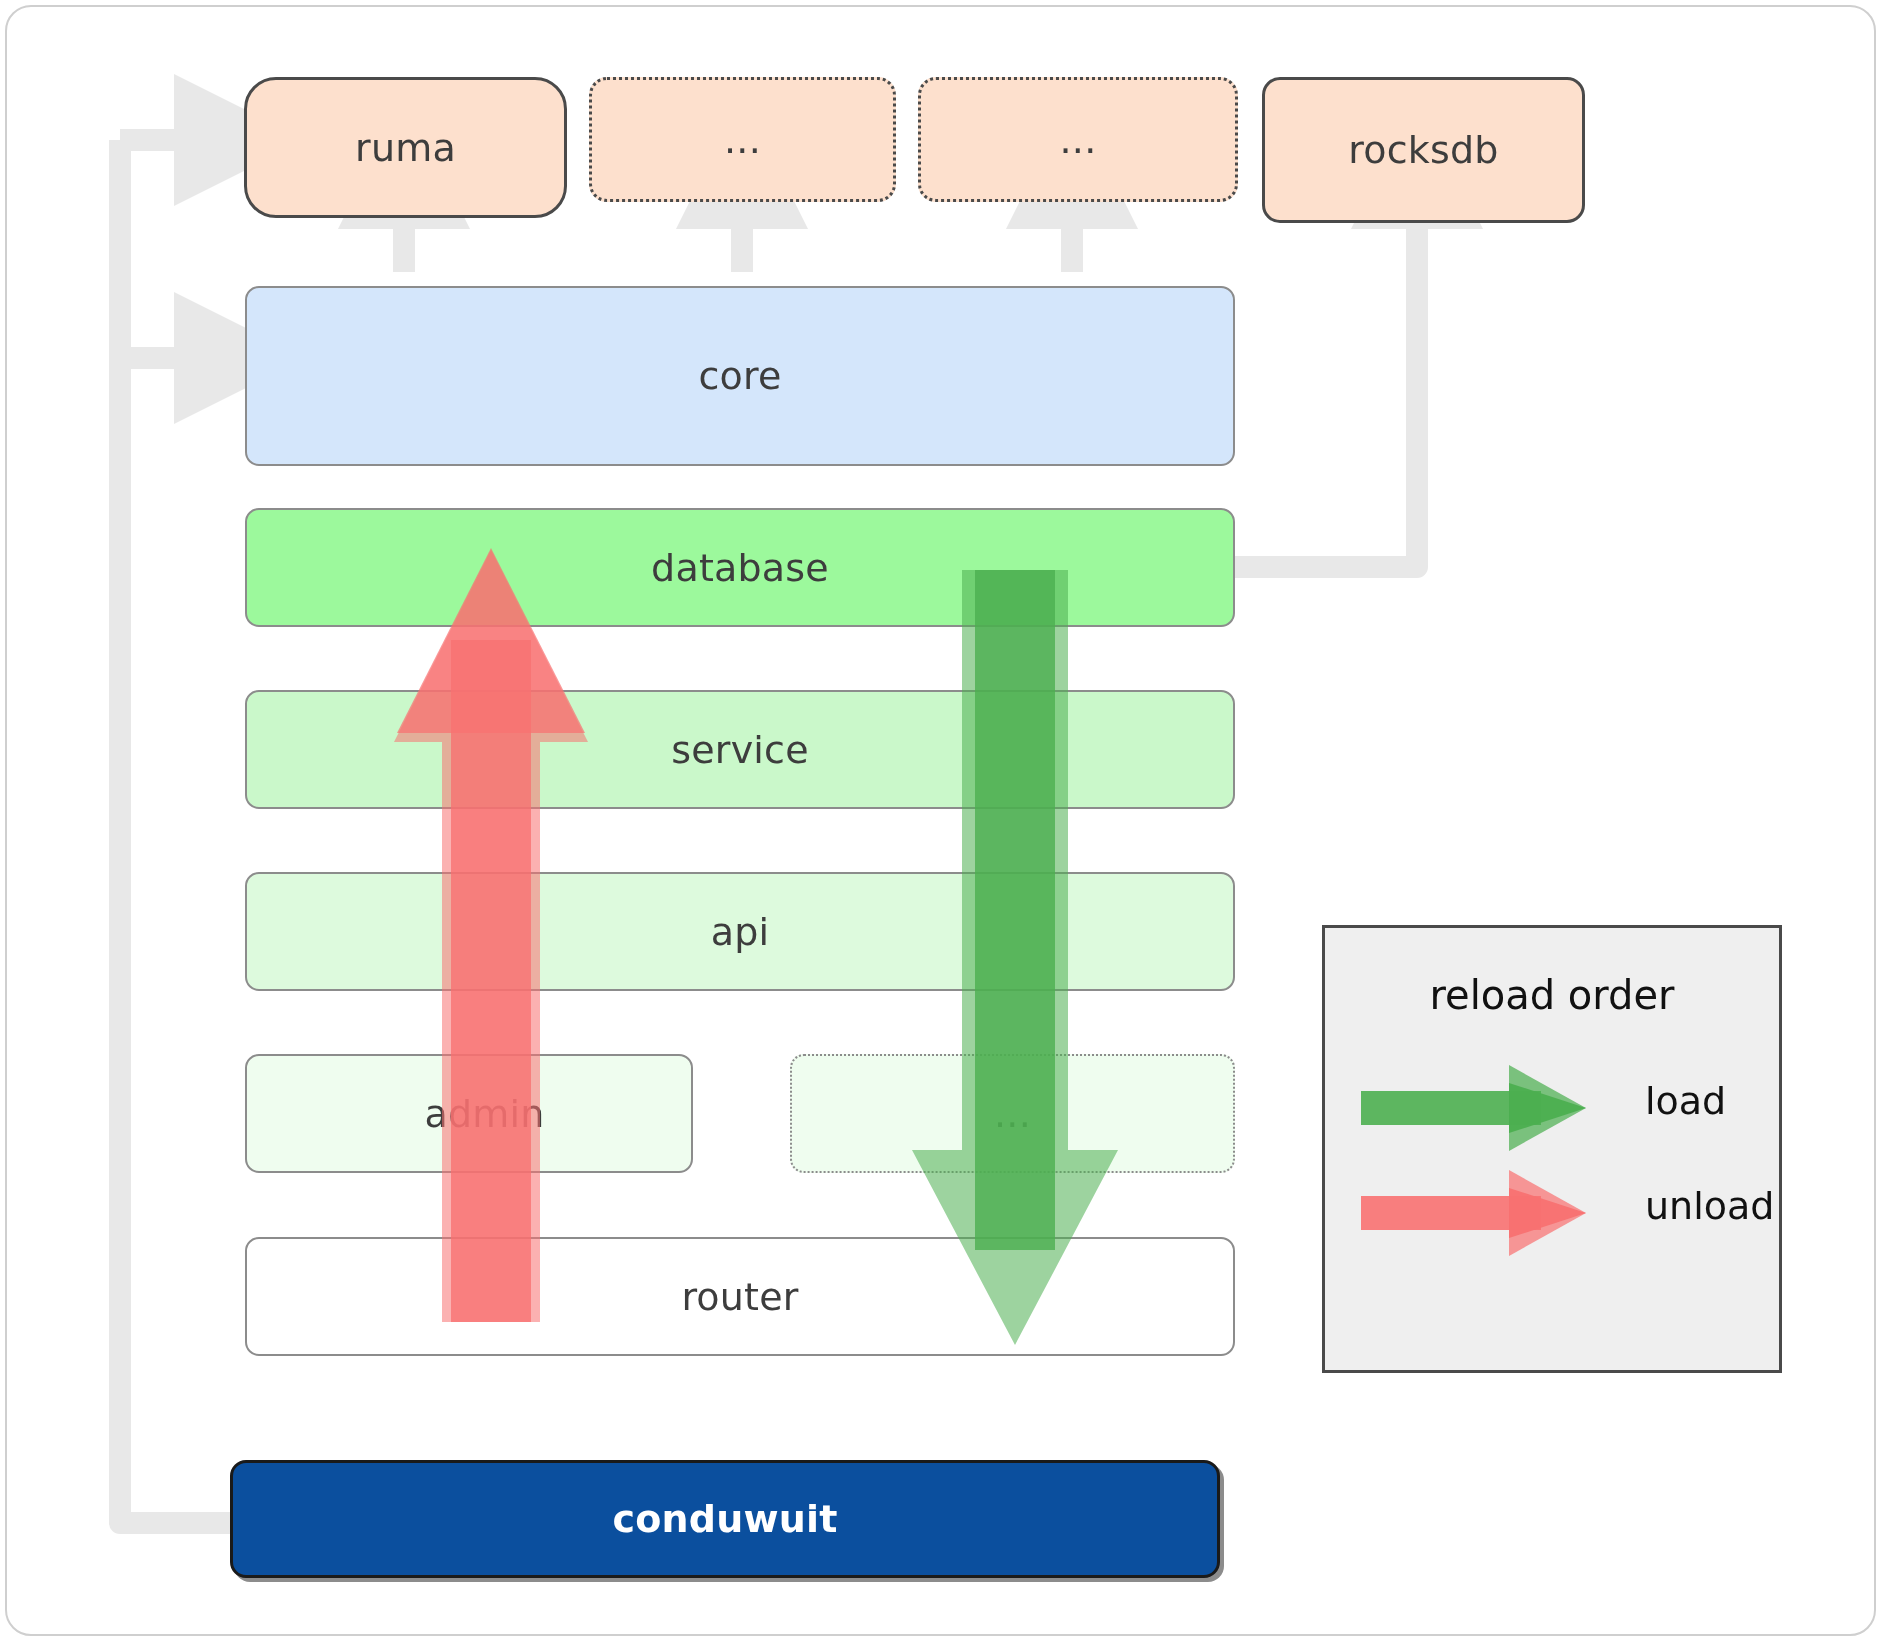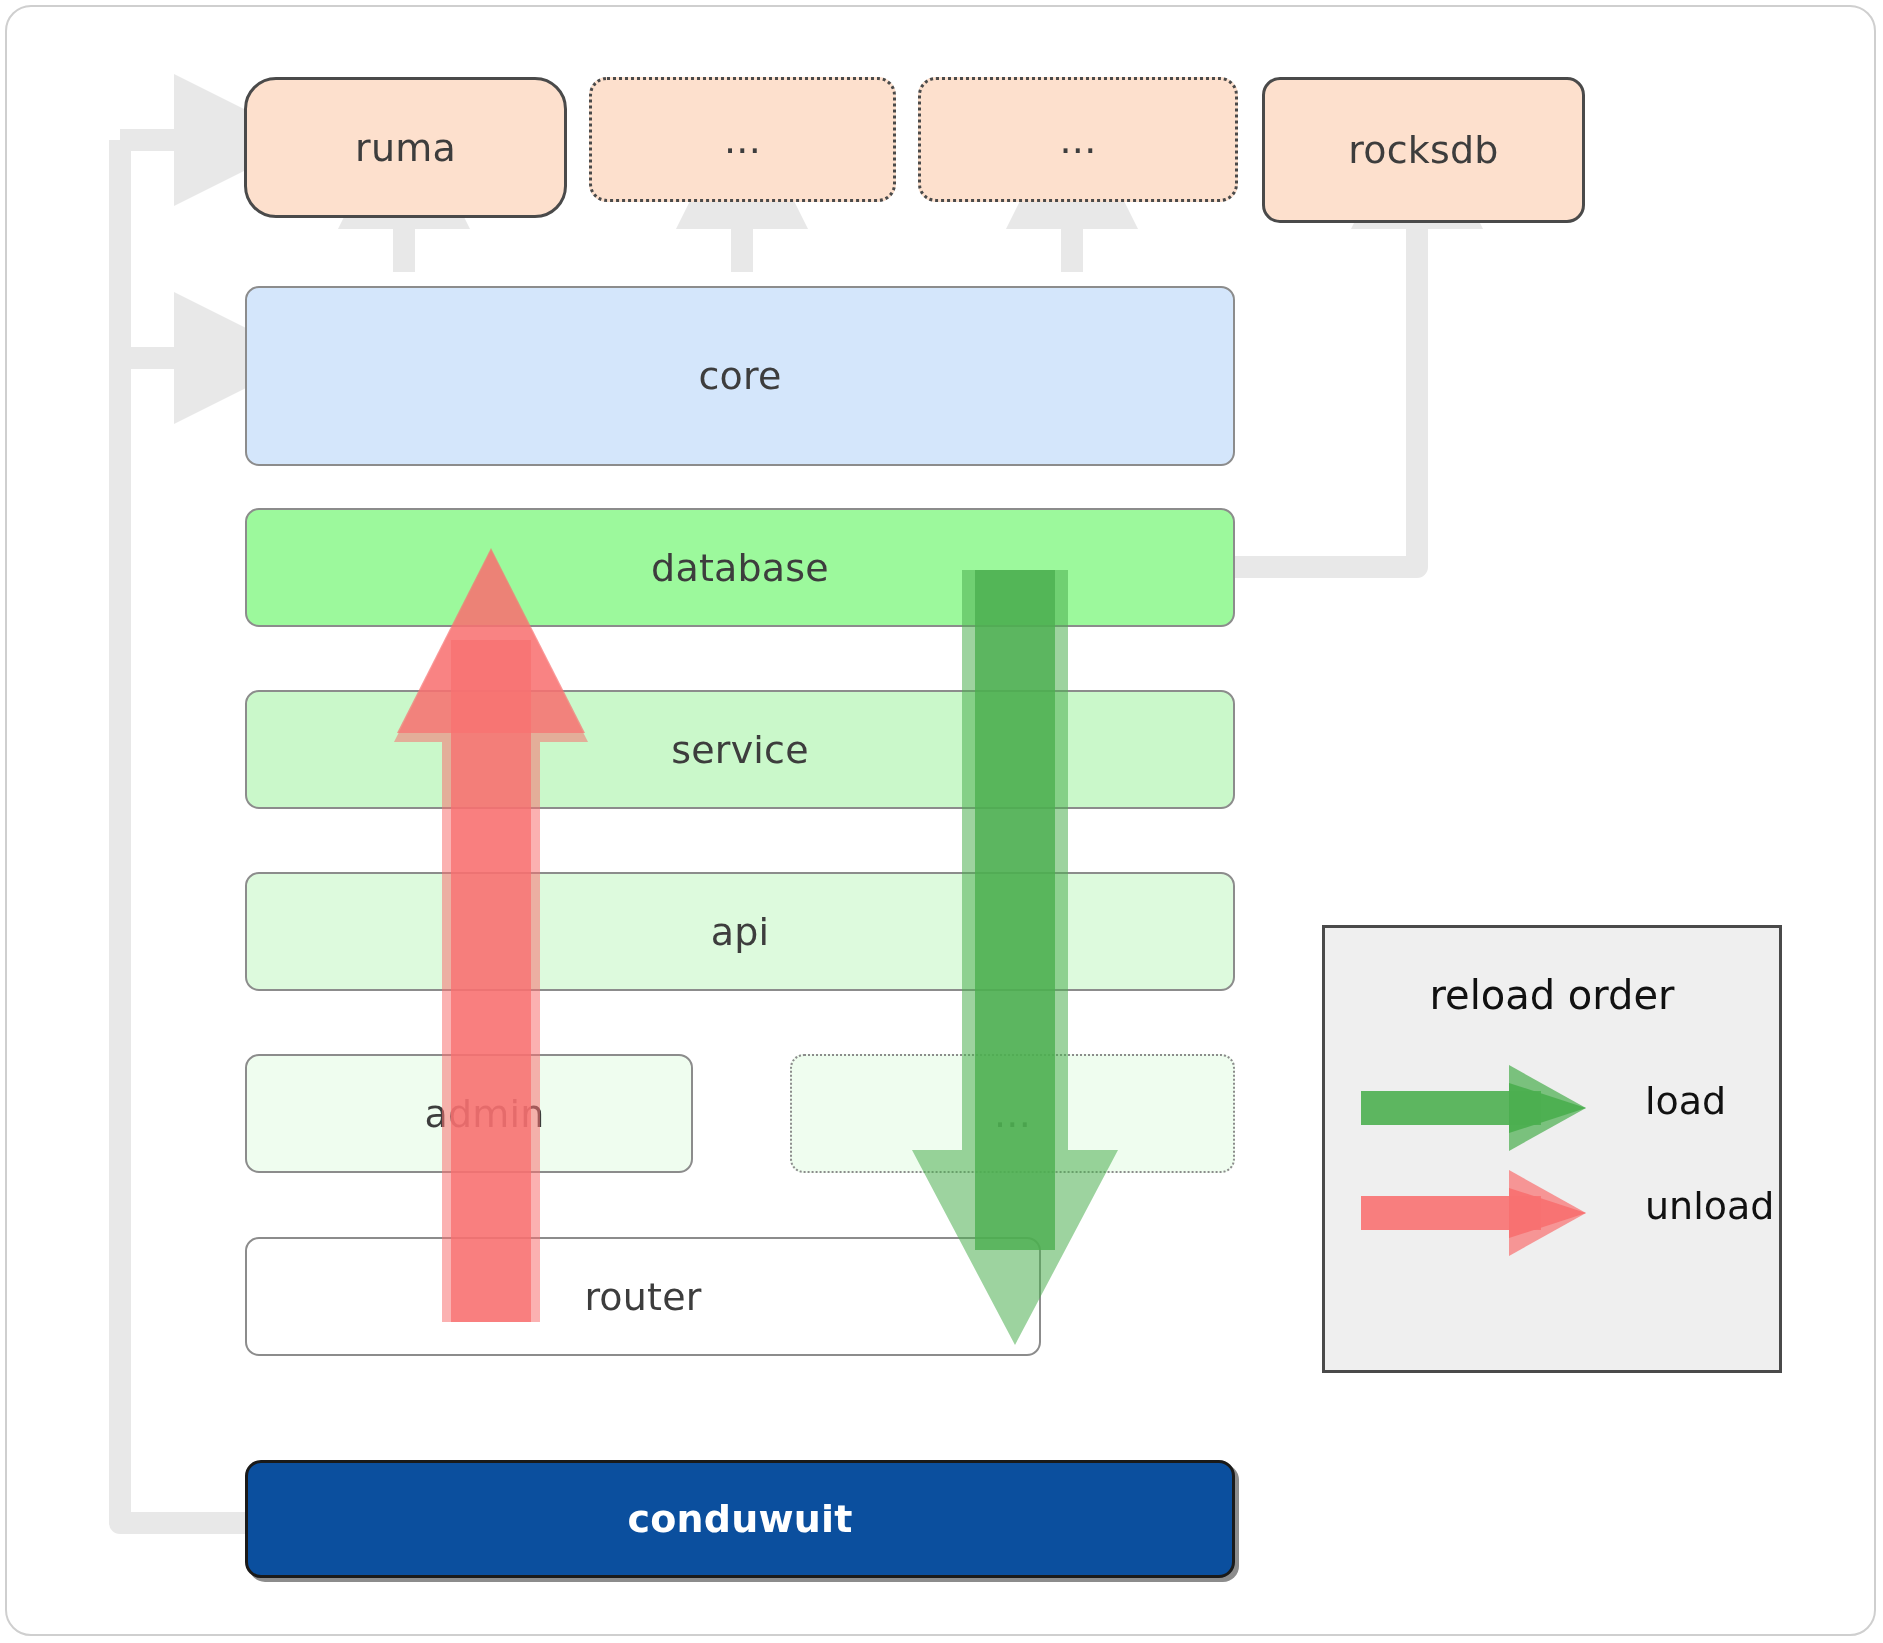--- a/index.html
+++ b/index.html
@@ -169,25 +169,25 @@
   </div>
 
   <div class="node layer admin" style="left:245px;top:1054px;width:448px;height:119px;padding-left:31px;">
     <span>admin</span>
   </div>
 
   <div class="node layer etc" style="left:790px;top:1054px;width:445px;height:119px;">
     <span>...</span>
   </div>
 
-  <div class="node layer router" style="left:245px;top:1237px;width:796px;height:119px;">
+  <div class="node layer router" style="left:245px;top:1237px;width:990px;height:119px;">
     <span>router</span>
   </div>
 
-  <div class="node root" style="left:245px;top:1460px;width:990px;height:118px;text-align:center;">
+  <div class="node root" style="left:230px;top:1460px;width:990px;height:118px;text-align:center;">
     <span>conduwuit</span>
   </div>
 
   <svg id="flows" viewBox="0 0 1883 1643" xmlns="http://www.w3.org/2000/svg">
 
     <g>
 
       <rect x="451" y="640" width="80" height="682" fill="#f87171" opacity="0.78"></rect>
 
       <polygon points="491,548 585,733 397,733" fill="#f87171" opacity="0.72"></polygon>

